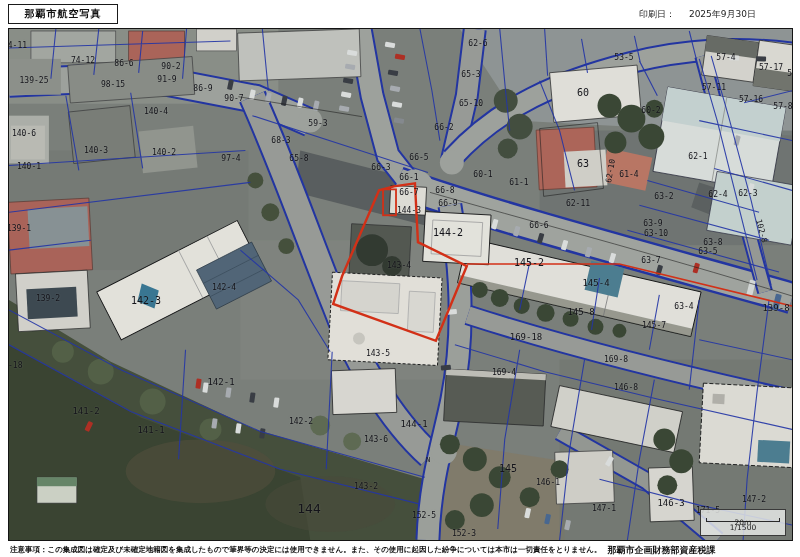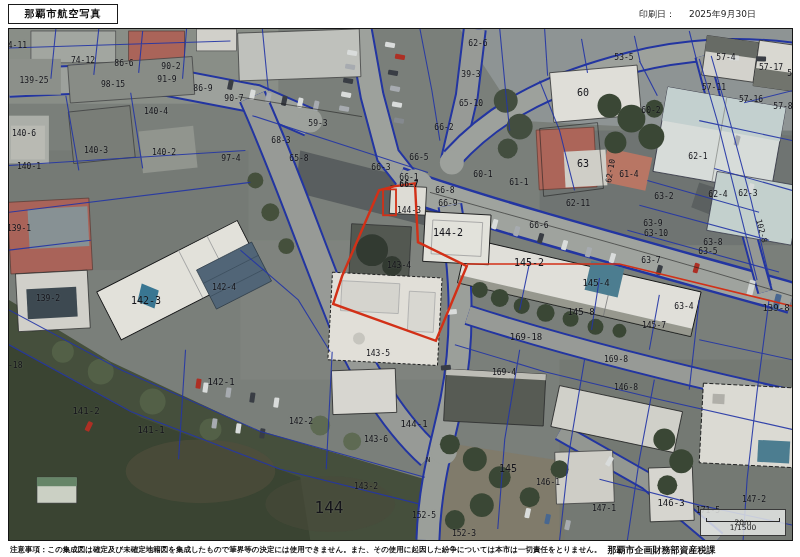--- a/index.html
+++ b/index.html
@@ -304,29 +304,29 @@
       <span class="parcel-label" style="left: 147px; top: 83px;">140-4</span>
       <span class="parcel-label" style="left: 15px; top: 105px;">140-6</span>
       <span class="parcel-label" style="left: 87px; top: 122px;">140-3</span>
       <span class="parcel-label" style="left: 155px; top: 124px;">140-2</span>
       <span class="parcel-label" style="left: 20px; top: 138px;">140-1</span>
       <span class="parcel-label" style="left: 222px; top: 130px;">97-4</span>
       <span class="parcel-label" style="left: 309px; top: 95px;">59-3</span>
       <span class="parcel-label" style="left: 272px; top: 112px;">68-3</span>
       <span class="parcel-label" style="left: 290px; top: 130px;">65-8</span>
       <span class="parcel-label" style="left: 469px; top: 15px;">62-6</span>
-      <span class="parcel-label" style="left: 462px; top: 46px;">39-3</span>
+      <span class="parcel-label" style="left: 462px; top: 46px;">65-3</span>
       <span class="parcel-label" style="left: 462px; top: 75px;">65-10</span>
       <span class="parcel-label" style="left: 435px; top: 99px;">66-2</span>
       <span class="parcel-label" style="left: 410px; top: 129px;">66-5</span>
       <span class="parcel-label" style="left: 372px; top: 139px;">66-3</span>
       <span class="parcel-label" style="left: 400px; top: 149px;">66-1</span>
       <span class="parcel-label" style="left: 474px; top: 146px;">60-1</span>
       <span class="parcel-label" style="left: 510px; top: 154px;">61-1</span>
-      <span class="parcel-label" style="left: 400px; top: 156px; font-weight: bold;">66-7</span>
+      <span class="parcel-label" style="left: 400px; top: 164px;">66-7</span>
       <span class="parcel-label" style="left: 436px; top: 162px;">66-8</span>
       <span class="parcel-label" style="left: 439px; top: 175px;">66-9</span>
       <span class="parcel-label" style="left: 530px; top: 197px;">66-6</span>
       <span class="parcel-label" style="left: 615px; top: 29px;">53-5</span>
       <span class="parcel-label" style="left: 717px; top: 29px;">57-4</span>
       <span class="parcel-label" style="left: 762px; top: 39px;">57-17</span>
       <span class="parcel-label" style="left: 783px; top: 45px;">57</span>
       <span class="parcel-label" style="left: 574px; top: 64px; font-size: 10px;">60</span>
       <span class="parcel-label" style="left: 705px; top: 59px;">57-11</span>
       <span class="parcel-label" style="left: 742px; top: 71px;">57-16</span>
@@ -363,21 +363,21 @@
       <span class="parcel-label" style="left: 645px; top: 297px;">145-7</span>
       <span class="parcel-label" style="left: 517px; top: 308px; font-size: 9px;">169-18</span>
       <span class="parcel-label" style="left: 607px; top: 331px;">169-8</span>
       <span class="parcel-label" style="left: 495px; top: 344px;">169-4</span>
       <span class="parcel-label" style="left: 77px; top: 382px; font-size: 9px;">141-2</span>
       <span class="parcel-label" style="left: 142px; top: 401px; font-size: 9px;">141-1</span>
       <span class="parcel-label" style="left: 212px; top: 353px; font-size: 9px;">142-1</span>
       <span class="parcel-label" style="left: 292px; top: 393px;">142-2</span>
       <span class="parcel-label" style="left: 405px; top: 395px; font-size: 9px;">144-1</span>
       <span class="parcel-label" style="left: 367px; top: 411px;">143-6</span>
-      <span class="parcel-label" style="left: 300px; top: 479px; font-size: 16px; margin-left: 20px;">144</span>
+      <span class="parcel-label" style="left: 300px; top: 479px; font-size: 13px;">144</span>
       <span class="parcel-label" style="left: 357px; top: 458px;">143-2</span>
       <span class="parcel-label" style="left: 415px; top: 487px;">152-5</span>
       <span class="parcel-label" style="left: 455px; top: 505px;">152-3</span>
       <span class="parcel-label" style="left: 499px; top: 440px; font-size: 10px;">145</span>
       <span class="parcel-label" style="left: 539px; top: 454px;">146-1</span>
       <span class="parcel-label" style="left: 617px; top: 359px;">146-8</span>
       <span class="parcel-label" style="left: 662px; top: 474px; font-size: 9px;">146-3</span>
       <span class="parcel-label" style="left: 699px; top: 482px;">171-5</span>
       <span class="parcel-label" style="left: 745px; top: 471px;">147-2</span>
       <span class="parcel-label" style="left: 595px; top: 480px;">147-1</span>

